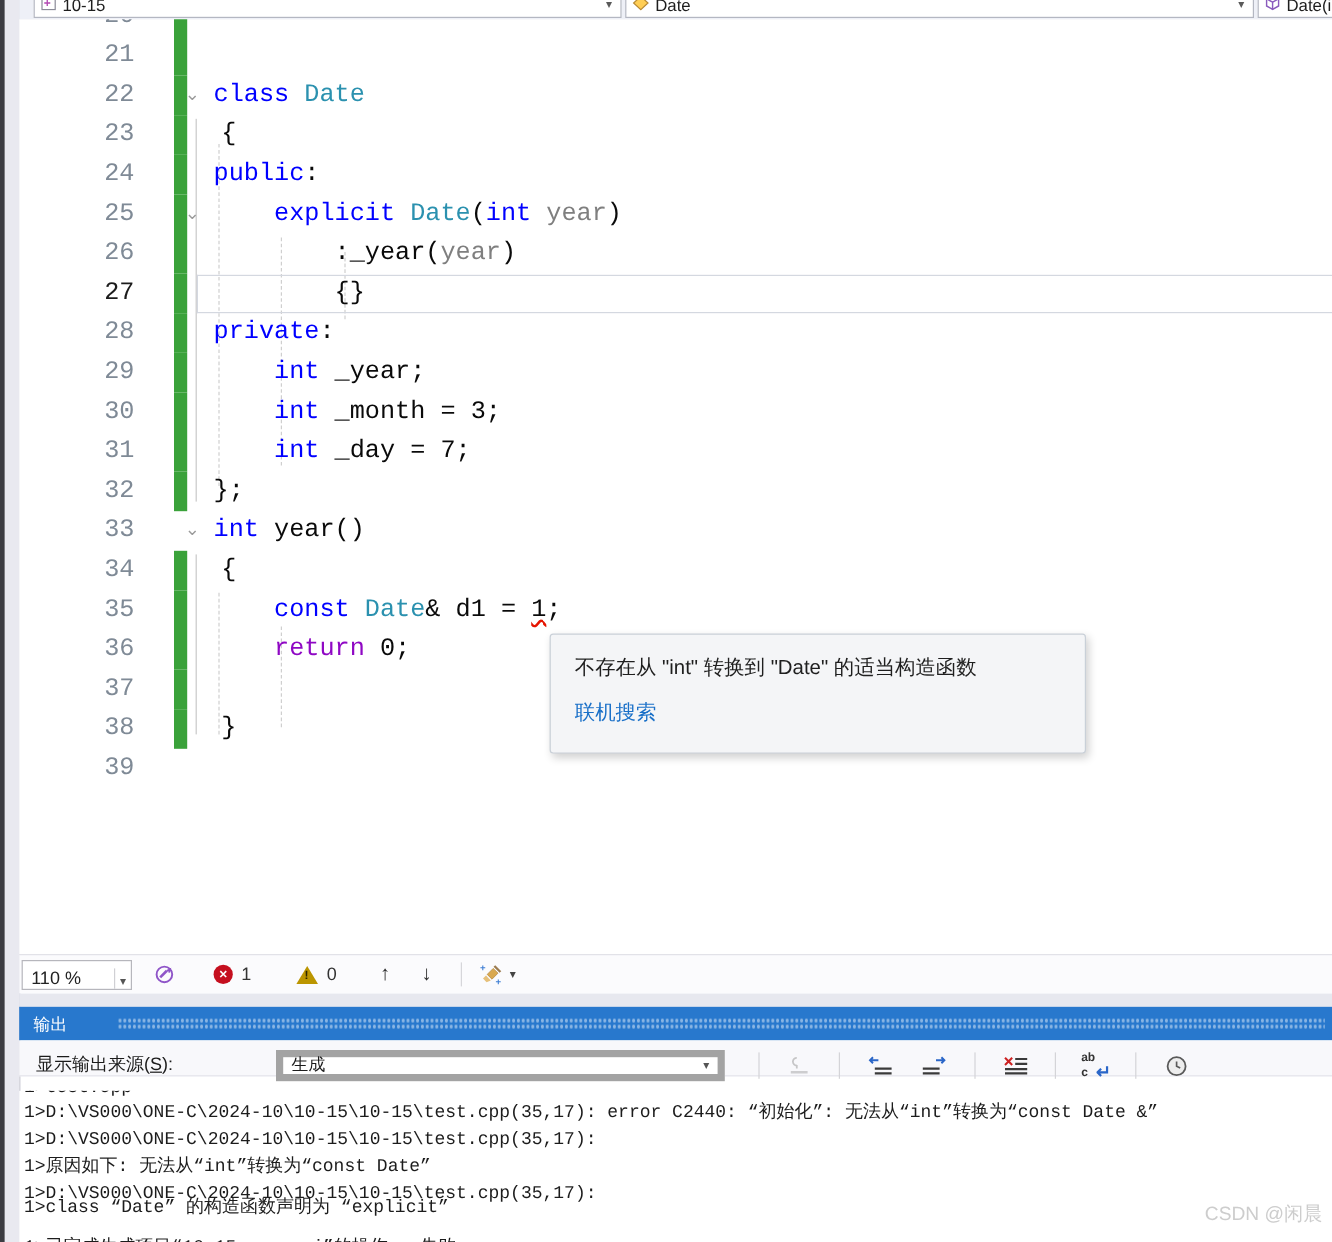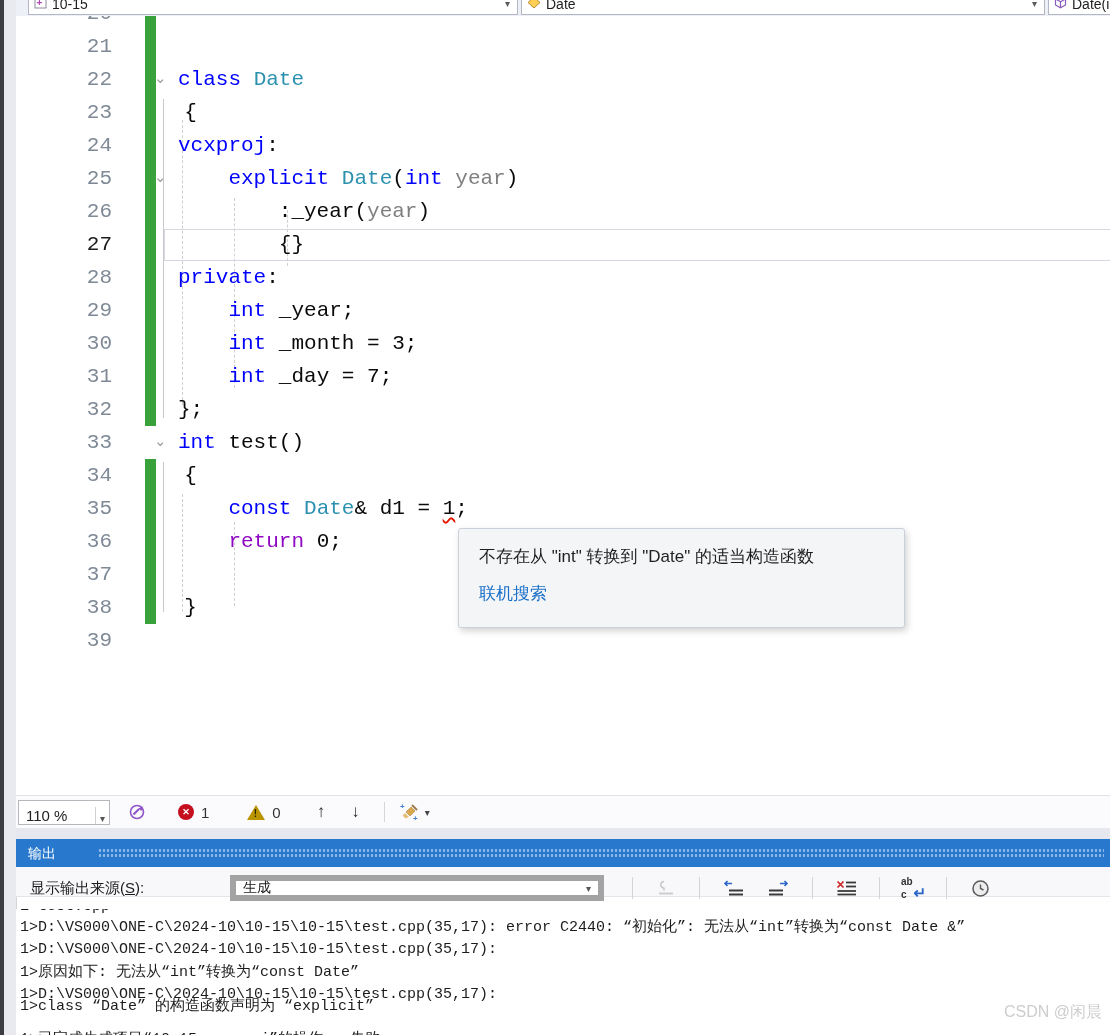--- a/index.html
+++ b/index.html
@@ -166,21 +166,21 @@
           <div class="mar">
             <div class="gbar"></div>
           </div>
           <div class="code" style="padding-left: 0.5ch;"><span class="tk-pl">{</span></div>
         </div>
         <div class="row">
           <span class="ln">24</span>
           <div class="mar">
             <div class="gbar"></div>
           </div>
-          <div class="code"><span class="tk-kw">vcxproj</span><span class="tk-pl">:</span></div>
+          <div class="code"><span class="tk-kw">public</span><span class="tk-pl">:</span></div>
         </div>
         <div class="row">
           <span class="ln">25</span>
           <div class="mar">
             <div class="gbar"></div>
             <span class="chev">⌄</span>
           </div>
           <div class="code" style="padding-left: 4ch;"><span class="tk-kw">explicit</span><span class="tk-pl"> </span><span class="tk-ty">Date</span><span class="tk-pl">(</span><span class="tk-kw">int</span><span class="tk-pl"> </span><span class="tk-pr">year</span><span class="tk-pl">)</span></div>
         </div>
         <div class="row">
@@ -231,21 +231,21 @@
           <div class="mar">
             <div class="gbar"></div>
           </div>
           <div class="code"><span class="tk-pl">};</span></div>
         </div>
         <div class="row">
           <span class="ln">33</span>
           <div class="mar">
             <span class="chev">⌄</span>
           </div>
-          <div class="code"><span class="tk-kw">int</span><span class="tk-pl"> test()</span></div>
+          <div class="code"><span class="tk-kw">int</span><span class="tk-pl"> year()</span></div>
         </div>
         <div class="row">
           <span class="ln">34</span>
           <div class="mar">
             <div class="gbar"></div>
           </div>
           <div class="code" style="padding-left: 0.5ch;"><span class="tk-pl">{</span></div>
         </div>
         <div class="row">
           <span class="ln">35</span>

